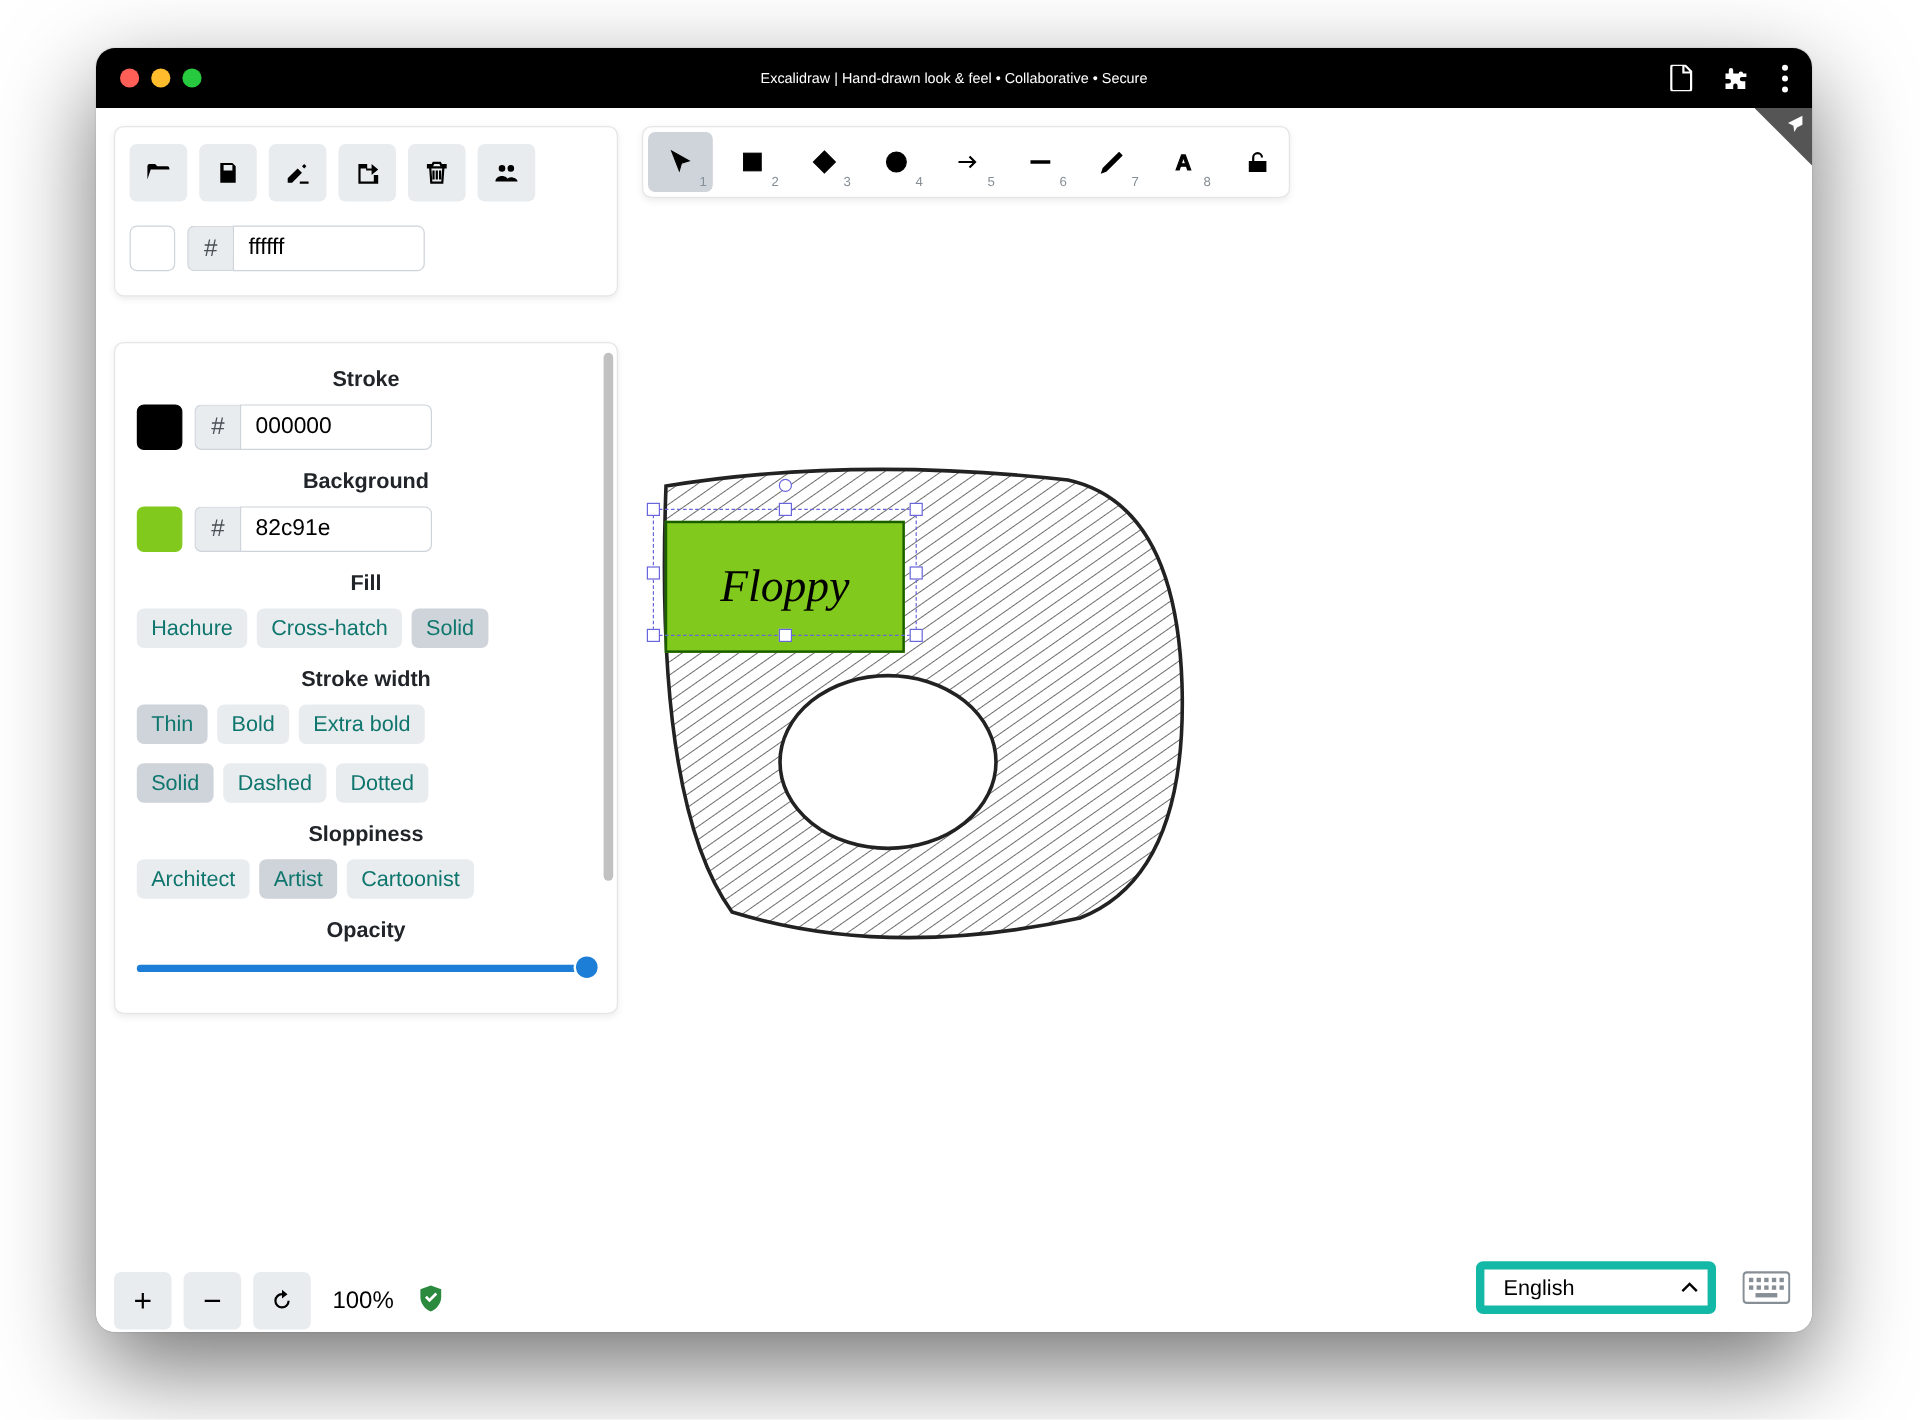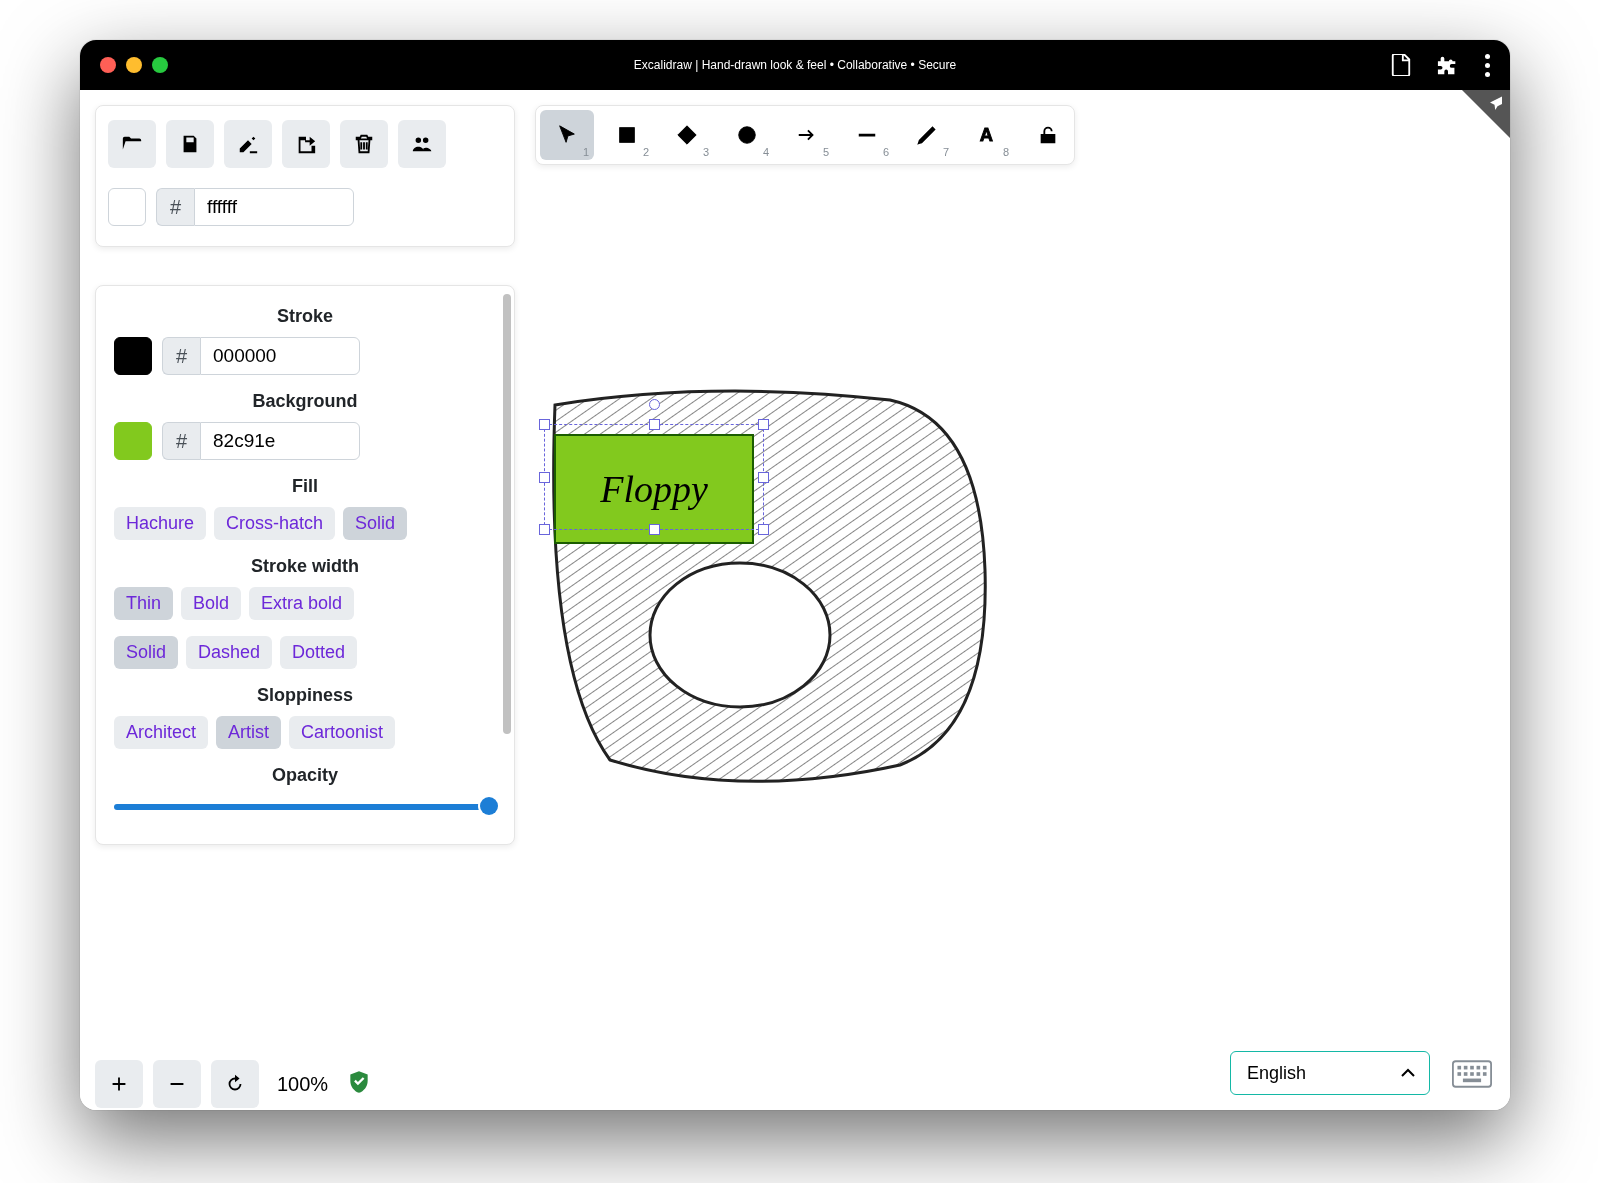--- a/index.html
+++ b/index.html
@@ -33,33 +33,33 @@
 .tool .num { position:absolute; right:5px; bottom:2px; font-size:11px; color:#868e96; }
 .tool svg { width:22px; height:22px; fill:#000; stroke:#000; }
 .lock { width:44px; height:50px; display:flex; align-items:center; justify-content:center; margin-left:6px;}
 .lock svg{ width:22px; height:22px; fill:#000; }
 
 .props { position:absolute; left:15px; top:195px; width:420px; padding:20px 18px 12px; max-height:650px; }
 .scrollbar { position:absolute; right:3px; top:8px; width:8px; height:440px; background:#c1c1c1; border-radius:4px; }
 .props h3 { font-size:18px; font-weight:700; color:#212529; margin-bottom:10px;text-align:center; }
 .props .section { margin-bottom:16px; }
 .pill-row { display:flex; gap:8px; flex-wrap:wrap; }
-.pill { padding:6px 12px; background:#e9ecef; border-radius:6px; font-size:18px; color:#6d28d9; cursor:pointer; }
+.pill { padding:6px 12px; background:#e9ecef; border-radius:6px; font-size:18px; color:#0f766e; cursor:pointer; }
 .pill.selected { background:#ced4da; }
 .slider-wrap { position:relative; height:20px; margin-top:6px;}
 .slider-track { position:absolute; left:0; right:0; top:8px; height:6px; background:#1c7ed6; border-radius:3px; }
 .slider-thumb { position:absolute; right:-2px; top:1px; width:18px; height:18px; border-radius:50%; background:#1c7ed6; box-shadow:0 0 0 2px #fff;}
 
 .zoombar { position:absolute; left:15px; bottom:2px; display:flex; align-items:center; gap:10px; }
 .zoombar .iconbtn { width:48px; height:48px; }
 .zoompct { font-size:20px; font-weight:500; padding:0 8px; }
 .shield svg{ fill:#2b8a3e; width:26px; height:26px; }
 
 .langsel { position:absolute; right:80px; bottom:15px; display:flex; align-items:center; gap:0;}
-.langsel select{ -webkit-appearance:none; appearance:none; width:200px; height:44px; border:1px solid #14b8a6; border-radius:6px; padding:0 16px; font-size:18px; background:#fff; }
+.langsel select{ -webkit-appearance:none; appearance:none; width:200px; height:44px; border:7px solid #14b8a6; border-radius:6px; padding:0 16px; font-size:18px; background:#fff; }
 .langsel .chev{ position:absolute; right:14px; pointer-events:none; }
 .keyb { position:absolute; right:18px; bottom:18px; }
 .keyb svg{ width:40px; height:28px; fill:#868e96; }
 
 
 .drawing { position:absolute; left:380px; top:200px; width:640px; height:560px; }
 .floppy-label { position:absolute; left:94px; top:144px; width:200px; height:110px; background:#82c91e; border:2px solid #1a5c00; display:flex; align-items:center; justify-content:center; font-family:"Comic Sans MS","Segoe Script",cursive; font-size:38px; font-style:italic; color:#000;text-align:center; }
 .sel-box { position:absolute; left:84px; top:134px; width:220px; height:106px; border:1px dashed #6965db; }
 .handle { position:absolute; width:11px; height:11px; background:#fff; border:1px solid #6965db; }
 .rot { position:absolute; width:11px; height:11px; border-radius:50%; background:#fff; border:1px solid #6965db; }

